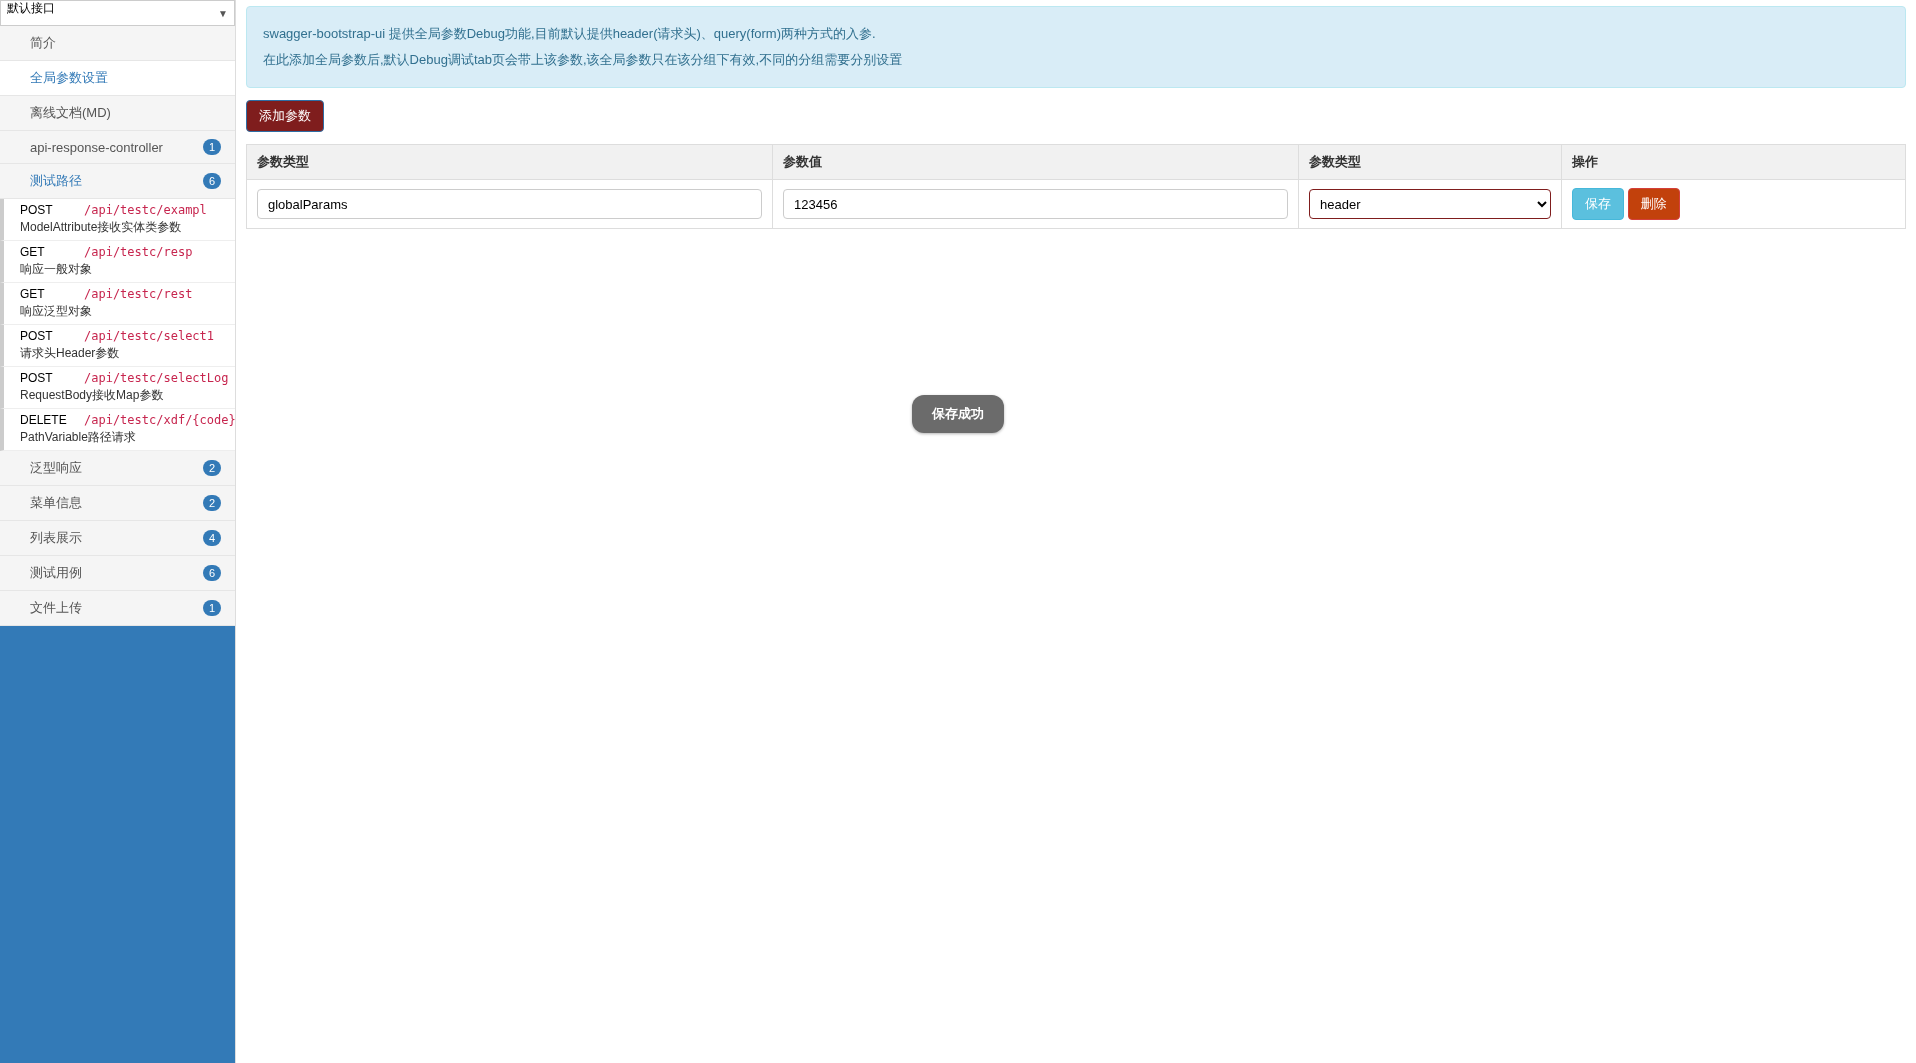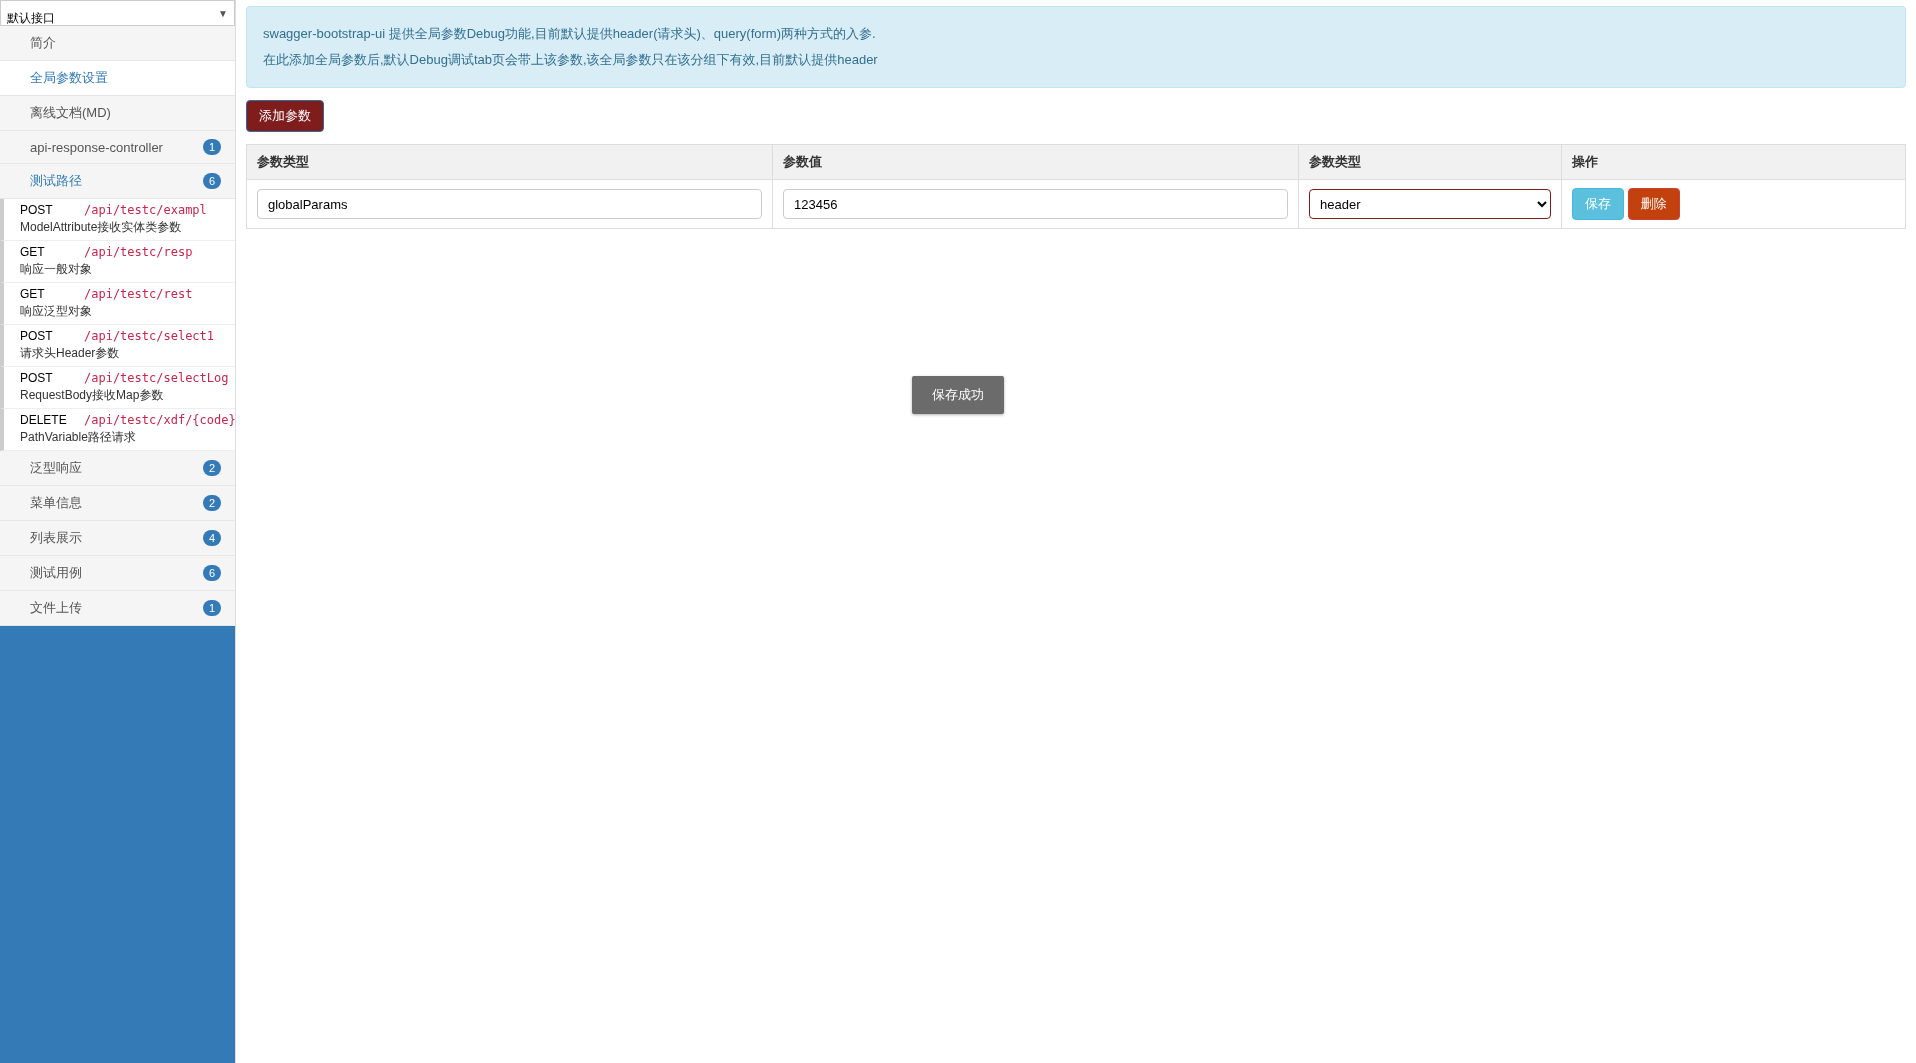--- a/index.html
+++ b/index.html
@@ -2,21 +2,21 @@
 <html><head>
 <meta charset="utf-8">
 <style>
   * { box-sizing: border-box; margin: 0; padding: 0; }
   html, body { height: 100%; }
   body { font-family: "Helvetica Neue", Helvetica, Arial, "Microsoft YaHei", sans-serif; font-size: 13px; color: #333; background: #fff; }
   .app { display: flex; height: 100vh; }
 
   
   .sidebar { width: 236px; flex: 0 0 236px; display: flex; flex-direction: column; background: #337ab7; border-right: 1px solid #ddd; }
-  .sidebar-select-wrap { background: #fff; border: 1px solid #ccc; height: 26px; display: flex; align-items: flex-end; padding: 0 6px; position: relative; }
+  .sidebar-select-wrap { background: #fff; border: 1px solid #ccc; height: 26px; display: flex; align-items: flex-start; padding: 0 6px; position: relative; }
   .sidebar-select-wrap select { width: 100%; border: none; outline: none; font-size: 12px; background: transparent; -webkit-appearance: none; appearance: none; }
   .sidebar-select-wrap .caret { position: absolute; right: 6px; top: 50%; transform: translateY(-50%); pointer-events: none; font-size: 10px; color: #555; }
 
   .nav { list-style: none; background: #f5f5f5; display: flex; flex-direction: column; }
   .nav-item { display: flex; align-items: center; justify-content: space-between; padding: 8px 14px 8px 30px; background: #f5f5f5; border-bottom: 1px solid #e6e6e6; color: #555; cursor: pointer; font-size: 13px; min-height: 30px; }
   .nav-item.active { background: #fff; color: #337ab7; }
   .nav-item.link-blue { color: #337ab7; }
   .badge { background: #337ab7; color: #fff; border-radius: 10px; min-width: 18px; height: 16px; font-size: 11px; display: inline-flex; align-items: center; justify-content: center; padding: 0 5px; }
 
   .api-list { list-style: none; background: #fff; }
@@ -40,21 +40,21 @@
   table.params { width: 100%; border-collapse: collapse; border: 1px solid #ddd; }
   table.params th { background: #f1f1f1; text-align: left; font-weight: 700; font-size: 13px; padding: 8px 10px; border: 1px solid #ddd; }
   table.params td { padding: 8px 10px; border: 1px solid #ddd; vertical-align: middle; }
   .col-name { width: 26%; }
   .col-value { width: 26%; }
   .col-type { width: 13%; }
   .col-actions { width: 17%; }
   .form-control { width: 100%; height: 30px; border: 1px solid #ccc; border-radius: 4px; padding: 4px 10px; font-size: 13px; outline: none; }
   .select-control { width: 100%; height: 30px; border: 1px solid #7f1d1d; border-radius: 4px; padding: 4px 6px; font-size: 13px; background: #fff; }
 
-  .toast { position: fixed; left: 50%; top: 376px; transform: translateX(-50%); background: #6b6b6b; color: #fff; padding: 10px 20px; border-radius: 2px; font-size: 13px; box-shadow: 0 1px 3px rgba(0,0,0,.3); }
+  .toast { position: fixed; left: 50%; top: 395px; transform: translateX(-50%); background: #6b6b6b; color: #fff; padding: 10px 20px; border-radius: 12px; font-size: 13px; box-shadow: 0 1px 3px rgba(0,0,0,.3); font-weight: bold; }
 </style>
 </head>
 <body>
 
 <div class="app">
 
   <aside class="sidebar">
     <div class="sidebar-select-wrap">
       <select>
         <option>默认接口</option>
@@ -149,21 +149,21 @@
         <span class="badge">1</span>
       </li>
     </ul>
 
     <div class="sidebar-fill"></div>
   </aside>
 
   <main class="main">
     <div class="alert-info">
       <div>swagger-bootstrap-ui 提供全局参数Debug功能,目前默认提供header(请求头)、query(form)两种方式的入参.</div>
-      <div>在此添加全局参数后,默认Debug调试tab页会带上该参数,该全局参数只在该分组下有效,目前默认提供header</div>
+      <div>在此添加全局参数后,默认Debug调试tab页会带上该参数,该全局参数只在该分组下有效,不同的分组需要分别设置</div>
     </div>
 
     <div class="add-row">
       <button class="btn btn-primary">添加参数</button>
     </div>
 
     <table class="params">
       <thead>
         <tr>
           <th class="col-name">参数类型</th>

